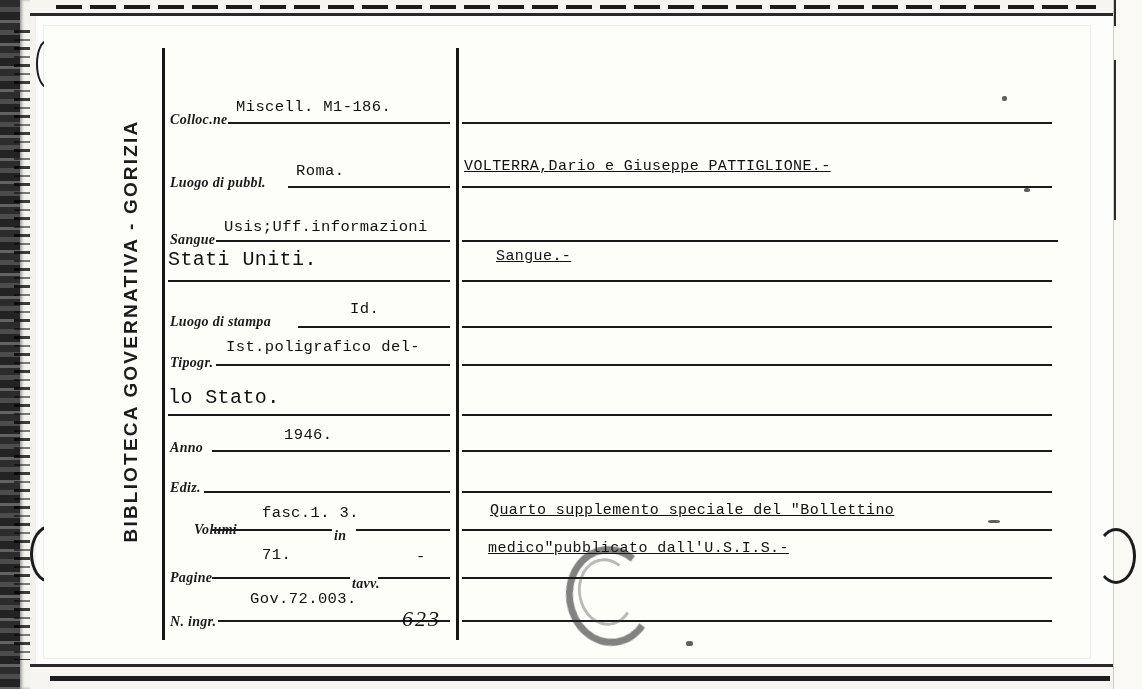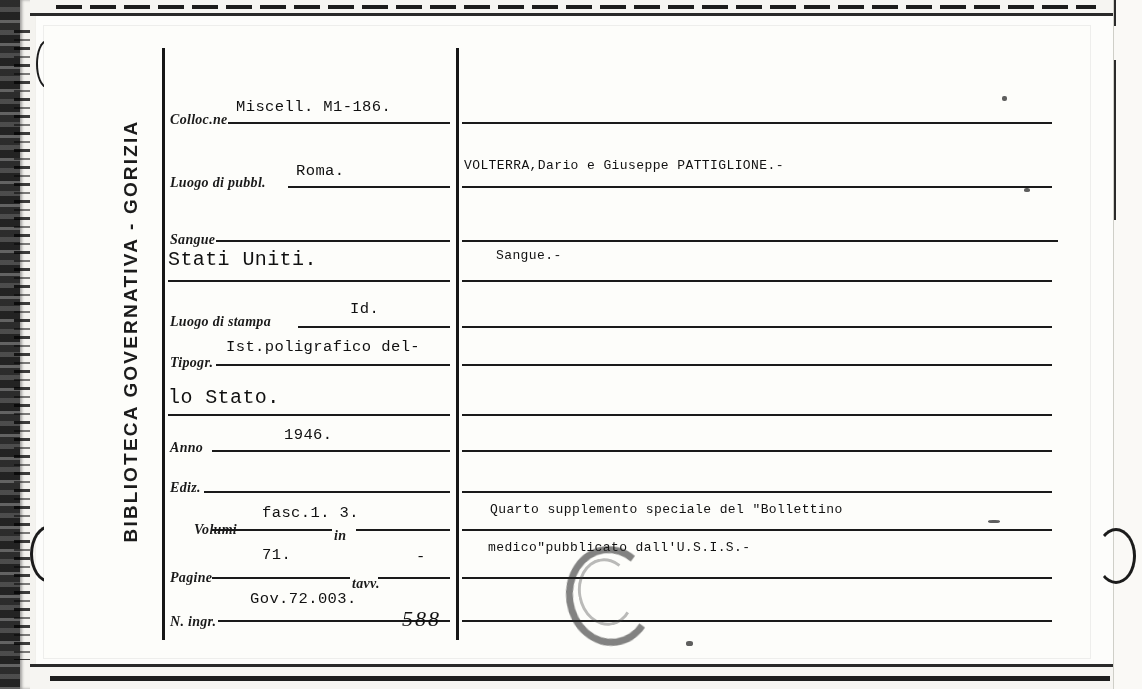--- a/index.html
+++ b/index.html
@@ -178,21 +178,21 @@
   }
   .typed {
     position: absolute;
     font-family: "Liberation Mono", monospace;
     font-size: 15.5px;
     letter-spacing: .4px;
     color: #111;
     white-space: nowrap;
   }
   .typed.big { font-size: 20px; }
-  .typed.right-col { font-size: 13px; }
+  .typed.right-col { font-size: 15px; text-decoration: underline; }
 
   .handwrite {
     position: absolute;
     font-family: "Liberation Serif", serif;
     font-size: 22px;
     font-style: italic;
     color: #111;
     letter-spacing: 2px;
   }
 
@@ -268,20 +268,21 @@
 
       <div class="lbl" style="left:4px;  top:62px;">Colloc.ne</div>
       <div class="typed" style="left:70px; top:48px;">Miscell. M1-186.</div>
       <div class="line" style="left:62px; top:72px; width:222px;"></div>
 
       <div class="lbl" style="left:4px;  top:125px;">Luogo di pubbl.</div>
       <div class="typed" style="left:130px;top:112px;">Roma.</div>
       <div class="line" style="left:122px;top:136px; width:162px;"></div>
 
       <div class="lbl" style="left:4px;  top:182px;">Sangue</div>
+      <div class="typed" style="left:58px; top:168px;">Usis;Uff.informazioni</div>
       <div class="line" style="left:50px; top:190px; width:234px;"></div>
 
       <div class="typed big" style="left:2px; top:198px;">Stati Uniti.</div>
       <div class="line" style="left:2px; top:230px; width:282px;"></div>
 
       <div class="lbl" style="left:4px;  top:264px;">Luogo di stampa</div>
       <div class="typed" style="left:184px;top:250px;">Id.</div>
       <div class="line" style="left:132px;top:276px; width:152px;"></div>
 
       <div class="lbl" style="left:4px;  top:305px;">Tipogr.</div>
@@ -309,21 +310,21 @@
       <div class="typed" style="left:96px; top:496px;">71.</div>
       <div class="line" style="left:46px; top:527px; width:138px;"></div>
       <div class="lbl" style="left:186px;top:526px;">tavv.</div>
       <div class="typed" style="left:250px;top:498px;">-</div>
       <div class="line" style="left:212px;top:527px; width:72px;"></div>
 
       <div class="lbl" style="left:4px;  top:564px;">N. ingr.</div>
       <div class="typed" style="left:84px; top:540px;">Gov.72.003.</div>
       <div class="line" style="left:52px; top:570px; width:232px;"></div>
 
-      <div class="handwrite" style="left:236px; top:556px;">588</div>
+      <div class="handwrite" style="left:236px; top:556px;">623</div>
     </div>
 
     <div class="rows">
 
       <div class="line" style="left:6px; top:72px;  width:590px;"></div>
 
       <div class="typed right-col" style="left:8px; top:108px;">VOLTERRA,Dario e Giuseppe PATTIGLIONE.-</div>
       <div class="line" style="left:6px; top:136px; width:590px;"></div>
 
       <div class="line" style="left:6px; top:190px; width:596px;"></div>

